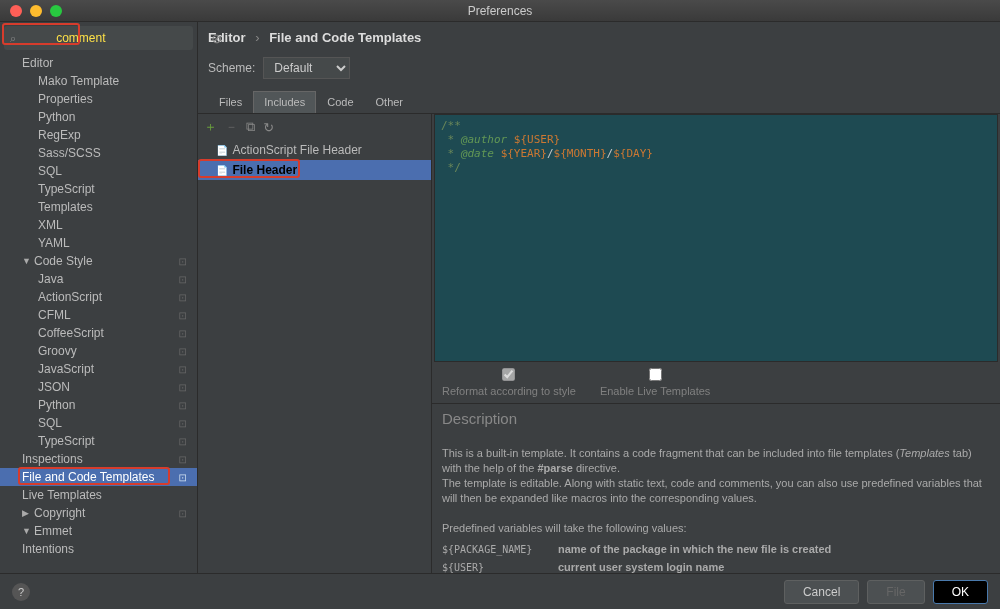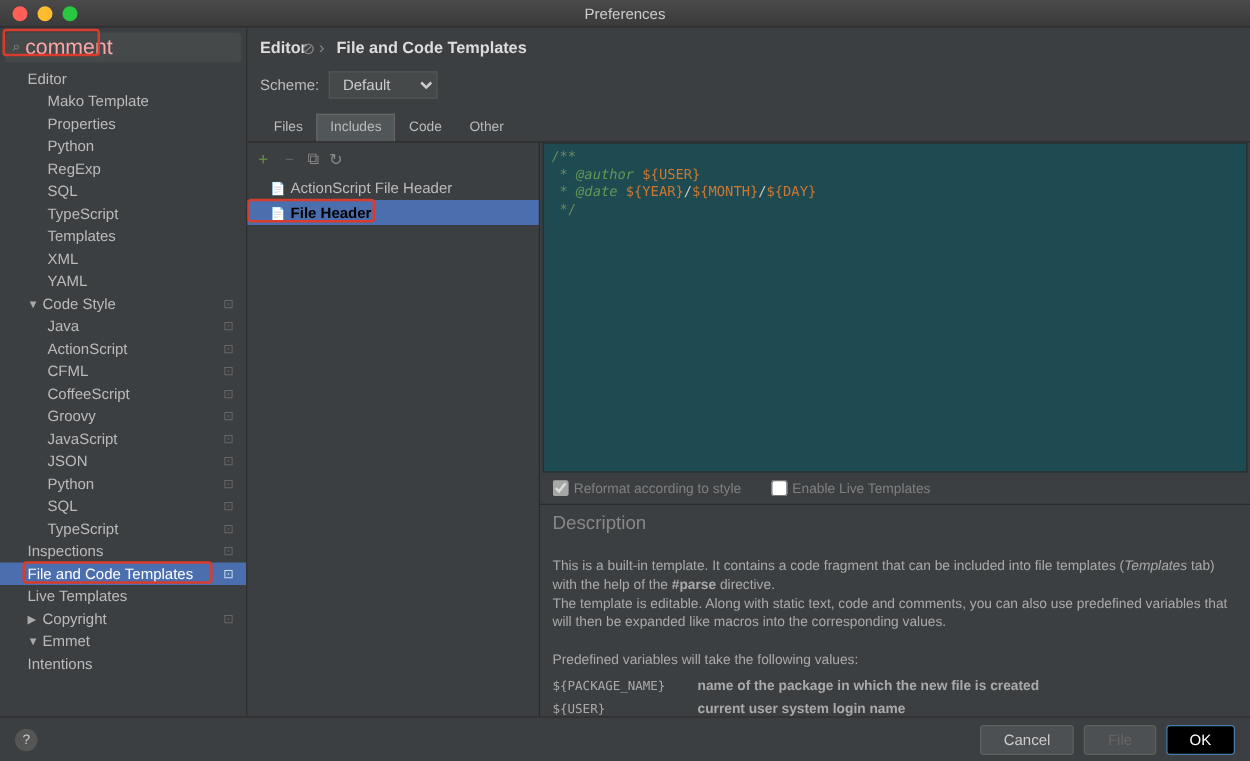--- a/index.html
+++ b/index.html
@@ -7,21 +7,21 @@
 .titlebar { height: 22px; background: linear-gradient(#4a4a4a, #3a3a3a); display: flex; align-items: center; position: relative; border-bottom: 1px solid #2b2b2b; }
 .traffic-lights { display: flex; gap: 8px; padding-left: 10px; }
 .tl { width: 12px; height: 12px; border-radius: 50%; }
 .tl-close { background: #ff5f57; }
 .tl-min { background: #febc2e; }
 .tl-max { background: #28c840; }
 .titlebar-title { position: absolute; left: 50%; transform: translateX(-50%); color: #ccc; font-size: 12px; }
 .main { display: flex; height: 551px; }
 .sidebar { width: 198px; background: #3c3f41; border-right: 1px solid #2b2b2b; display: flex; flex-direction: column; }
 .search-box { height: 24px; margin: 4px; position: relative; display: flex; align-items: center; background: #45494a; border-radius: 3px; padding: 0 6px; }
-.search-box input { flex: 1; background: transparent; border: none; color: #fca5a5; font-size: 17px; outline: none; }
+.search-box input { flex: 1; background: transparent; border: none; color: #fde047; font-size: 12px; outline: none; margin-left: 36px; }
 .search-box .clear { color: #888; cursor: pointer; font-size: 13px; }
 .search-icon { color: #888; margin-right: 4px; font-size: 11px; }
 .hl-box { position: absolute; border: 2px solid #d73c2c; border-radius: 3px; pointer-events: none; z-index: 10; }
 .tree { flex: 1; overflow-y: auto; font-size: 12px; }
 .tree-item { padding: 2px 6px; display: flex; align-items: center; color: #bbbbbb; white-space: nowrap; }
 .tree-item.selected { background: #4b6eaf; color: #fff; }
 .tree-item .arrow { width: 12px; font-size: 9px; color: #aaa; display: inline-block; }
 .tree-item .badge { margin-left: auto; color: #666; font-size: 10px; padding-right: 4px; }
 .indent1 { padding-left: 22px; }
 .indent2 { padding-left: 38px; }
@@ -40,21 +40,21 @@
 .toolbar .plus { color: #6a9e3e; }
 .template-items { flex: 1; }
 .template-item { padding: 3px 8px 3px 18px; font-size: 12px; color: #bbb; position: relative; }
 .template-item.selected { background: #4b6eaf; color: #000000; font-weight: bold; }
 .code-panel { flex: 1; display: flex; flex-direction: column; }
 .code-editor { flex: 1; background: #1e4a52; padding: 4px 6px; font-family: Menlo, monospace; font-size: 11px; line-height: 14px; color: #c8c8c8; white-space: pre; border: 1px solid #2b2b2b; margin: 0 2px; }
 .code-editor .c-doc { color: #6a8759; }
 .code-editor .c-tag { color: #629755; font-style: italic; }
 .code-editor .c-var { color: #cc7832; }
 .opts { padding: 6px 10px; font-size: 11px; color: #808080; display: flex; gap: 24px; align-items: center; }
-.opts label { display: flex; align-items: center; gap: 4px; }
+.opts label { display: flex; align-items: center; gap: 4px; flex-direction: column; }
 .opts input[type=checkbox] { accent-color: #888; }
 .desc { flex: 0 0 auto; padding: 6px 10px; background: #3c3f41; border-top: 1px solid #2b2b2b; max-height: 170px; overflow: hidden; }
 .desc-title { font-size: 15px; color: #888; margin-bottom: 19px; }
 .desc-body { font-size: 11px; color: #aaa; line-height: 15px; }
 .desc-body em { font-style: italic; color: #aaa; }
 .var-table { margin-top: 6px; font-size: 11px; }
 .var-row { display: flex; margin-bottom: 3px; }
 .var-key { width: 116px; font-family: Menlo, monospace; font-size: 10px; color: #aaa; }
 .var-val { color: #aaa; font-weight: bold; }
 .footer { height: 36px; border-top: 1px solid #2b2b2b; display: flex; align-items: center; padding: 0 12px; background: #3c3f41; }
@@ -86,20 +86,21 @@
     </div>
     <div class="tree">
       <div class="tree-item indent1">
           <span>Editor</span>
         </div>
       <div id="editor-children">
           <div class="tree-item indent2">Mako Template</div>
           <div class="tree-item indent2">Properties</div>
           <div class="tree-item indent2">Python</div>
           <div class="tree-item indent2">RegExp</div>
+          <div class="tree-item indent2">Sass/SCSS</div>
           <div class="tree-item indent2">SQL</div>
           <div class="tree-item indent2">TypeScript</div>
           <div class="tree-item indent2">Templates</div>
           <div class="tree-item indent2">XML</div>
           <div class="tree-item indent2">YAML</div>
         </div>
       <div class="tree-item indent1">
           <span class="arrow">▼</span>
           <span>Code Style</span>
           <span class="badge">⊡</span>

